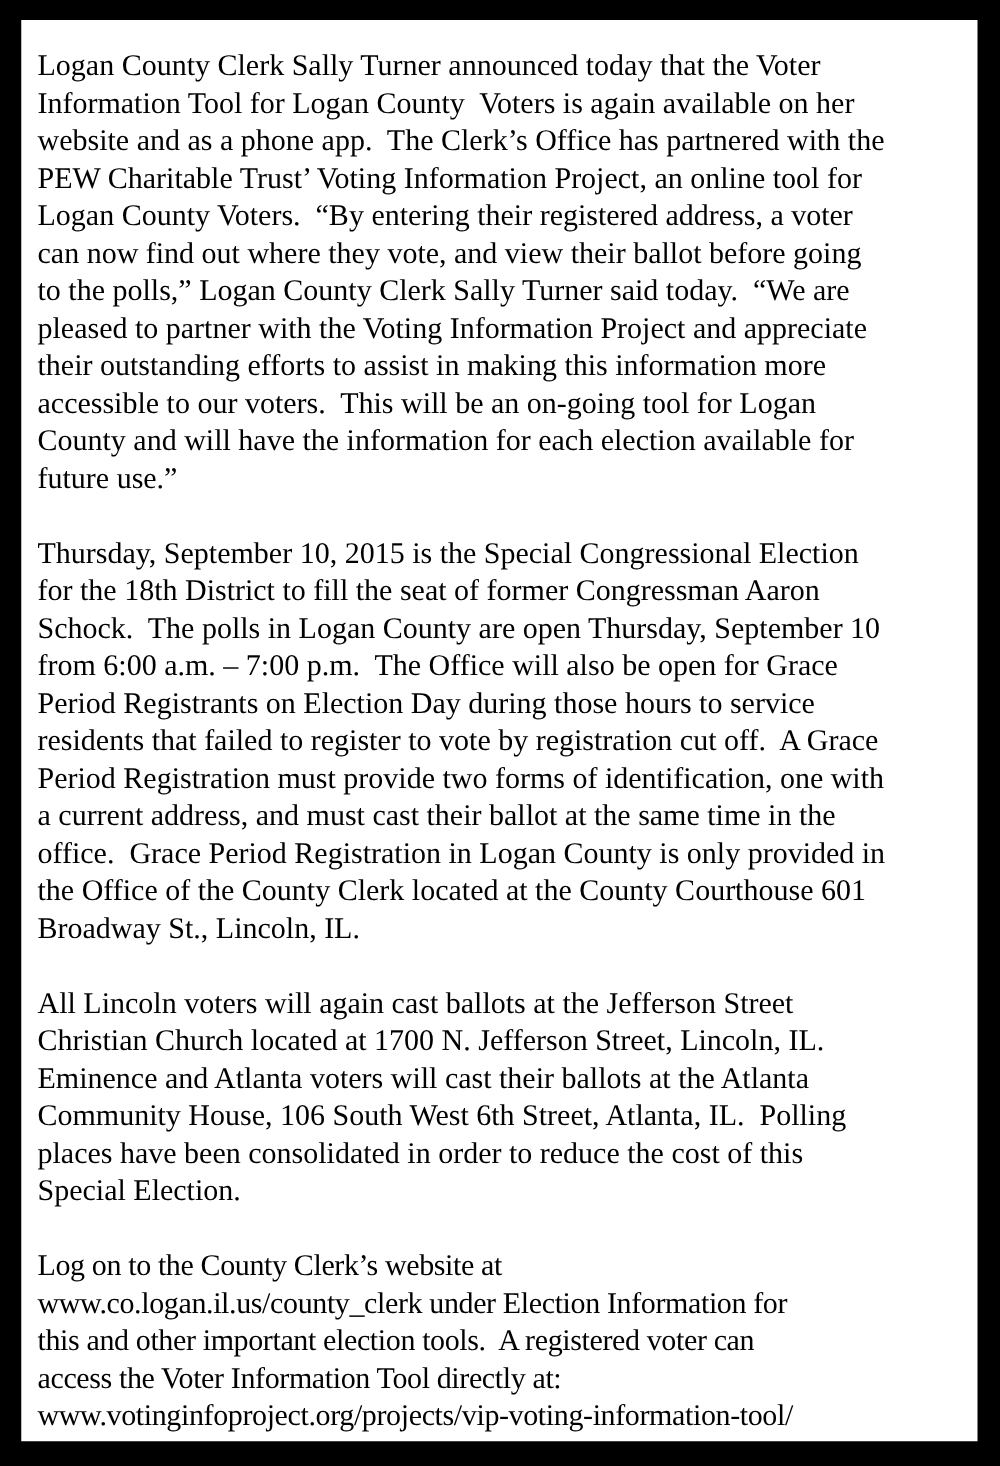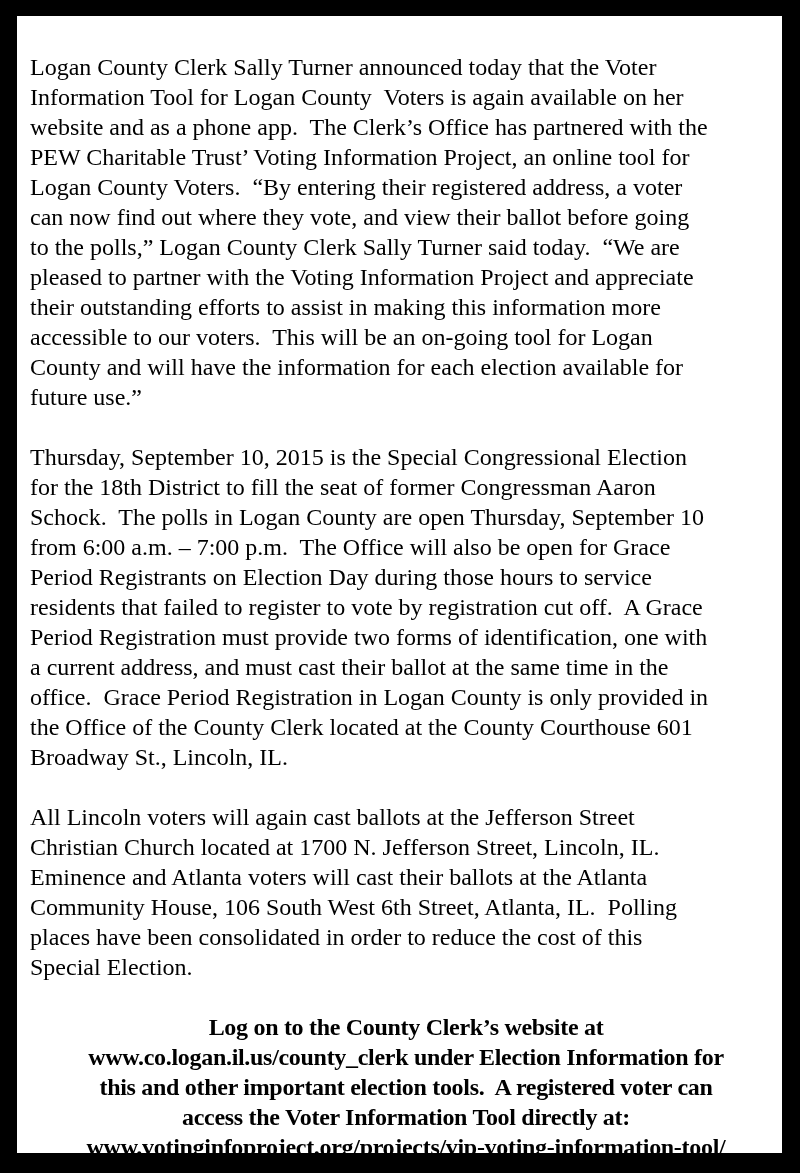--- a/index.html
+++ b/index.html
@@ -15,35 +15,34 @@
     font-family: "Liberation Serif", serif;
   }
   .sheet {
     position: absolute;
     left: 17px;
     top: 16px;
     width: 765px;
     height: 1137px;
     background: #ffffff;
     box-sizing: border-box;
-    padding: 36px 0 0 13px;
+    padding: 22px 0 0 13px;
     overflow: hidden;
     color: #000000;
   }
   .para {
     margin: 0 0 30px 0;
     font-size: 24px;
     line-height: 30px;
     white-space: pre; 
     color: #000000;
   }
   .para.bold {
-    font-weight: 700;
+    font-weight: 400;
     letter-spacing: -0.3px;
-    text-align: center;
   }
 </style>
 </head>
 <body>
 
 <div class="sheet">
   <p class="para">Logan County Clerk Sally Turner announced today that the Voter
 Information Tool for Logan County  Voters is again available on her
 website and as a phone app.  The Clerk’s Office has partnered with the
 PEW Charitable Trust’ Voting Information Project, an online tool for

